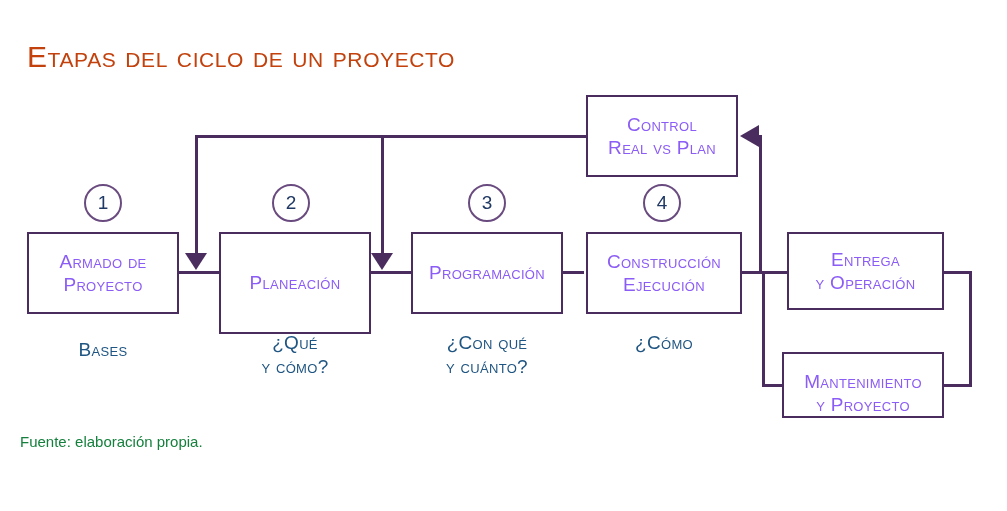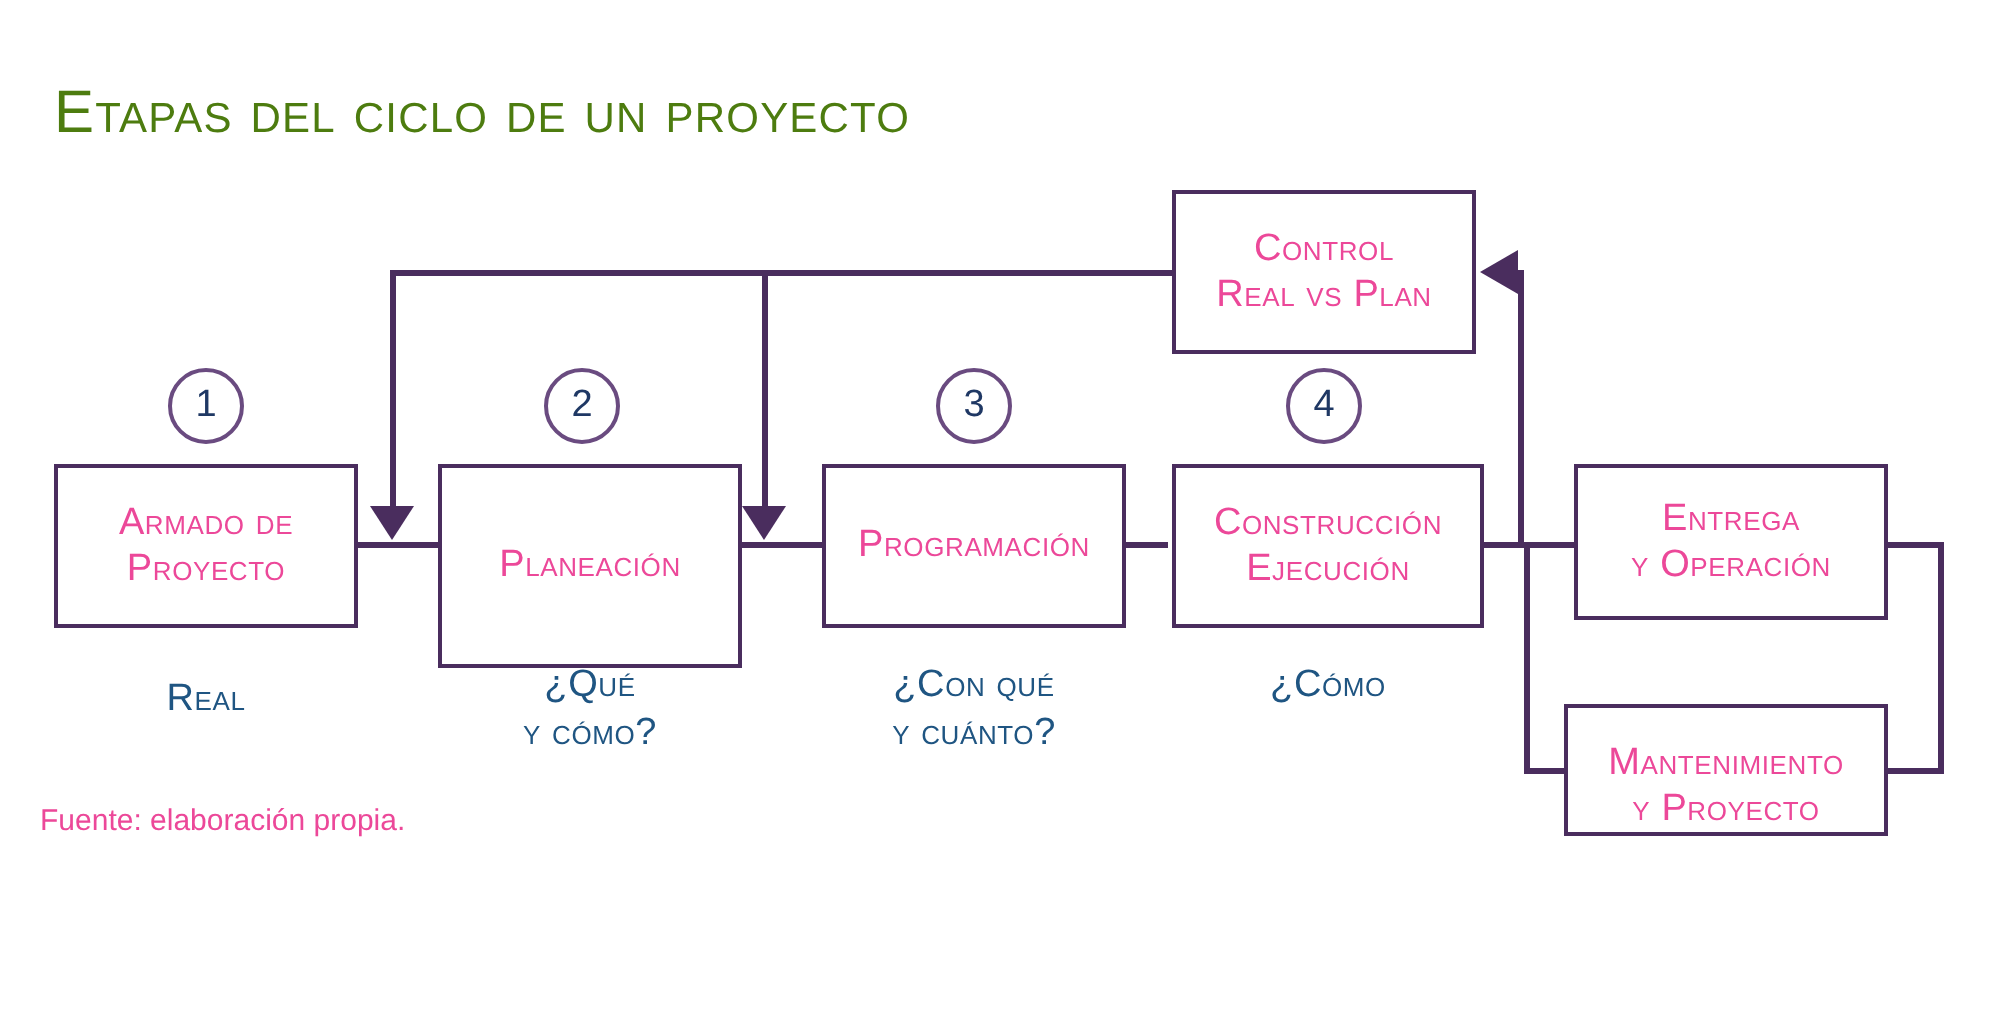--- a/index.html
+++ b/index.html
@@ -19,45 +19,45 @@
   }
 
   
   .title {
     position: absolute;
     left: 27px;
     top: 40px;
     font-size: 30px;
     font-variant: small-caps;
     letter-spacing: 0.6px;
-    color: #4d7c0f;
+    color: #c2410c;
     white-space: nowrap;
   }
 
   
   .source {
     position: absolute;
     left: 20px;
-    top: 402px;
+    top: 433px;
     font-size: 15px;
-    color: #ec4899;
+    color: #15803d;
     white-space: nowrap;
   }
 
   
   .box {
     position: absolute;
     box-sizing: border-box;
     border: 2.5px solid #4a2d5e;
     background: #ffffff;
     display: flex;
     align-items: center;
     justify-content: center;
     text-align: center;
-    color: #ec4899;
+    color: #8b5cf6;
     font-variant: small-caps;
     font-size: 19px;
     line-height: 1.22;
     letter-spacing: 0.3px;
     z-index: 3;
   }
   .box span { display: block; }
 
   
   .circle {
@@ -161,21 +161,21 @@
   <div class="circle" style="left:84px; top:184px;">
     <span>1</span>
   </div>
   <div class="box" style="left:27px; top:232px; width:152px; height:82px;">
     <div>
       <span>Armado de</span>
       <span>Proyecto</span>
     </div>
   </div>
   <div class="caption" style="left:27px; top:338px; width:152px;">
-    <span>Real</span>
+    <span>Bases</span>
     <span></span>
   </div>
 
   <div class="circle" style="left:272px; top:184px;">
     <span>2</span>
   </div>
   <div class="box" style="left:219px; top:232px; width:152px; height:102px;">
     <div>
       <span>Planeación</span>
       <span></span>

